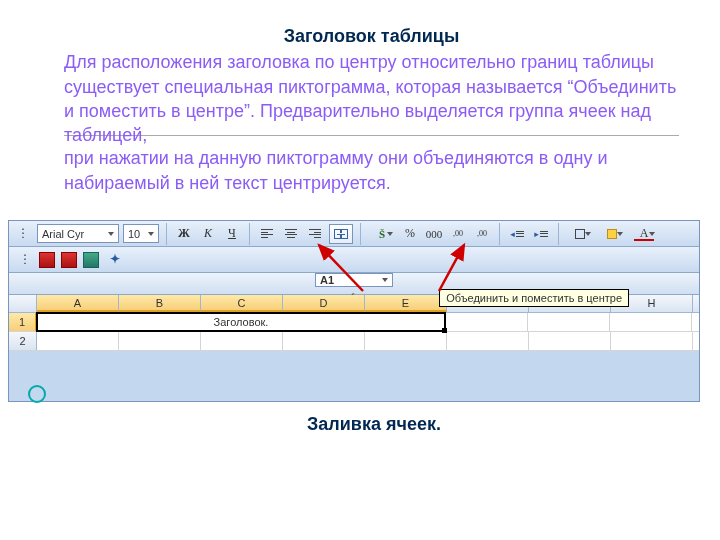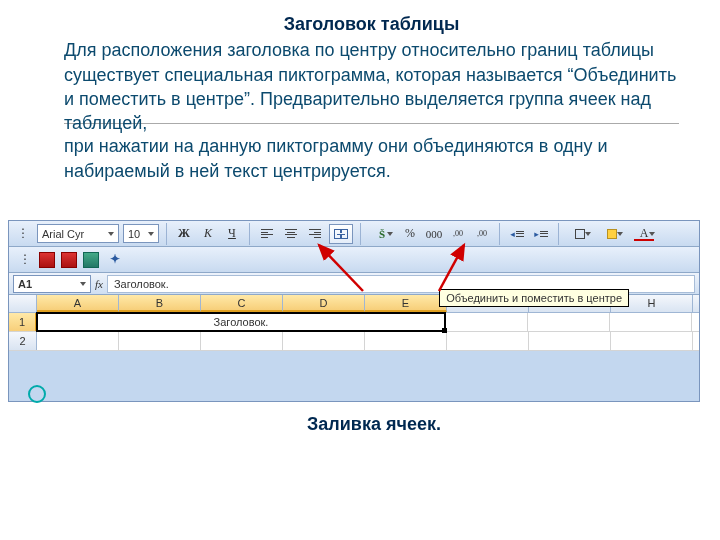--- a/index.html
+++ b/index.html
@@ -15,34 +15,34 @@
     position: absolute;
     left: 28px;
     top: 385px;
     width: 18px;
     height: 18px;
     border: 2px solid #0aa;
     border-radius: 50%;
   }
   .top-block {
     position: absolute;
-    top: 12px;
+    top: 24px;
     left: 64px;
     width: 615px;
     color: #003868;
     font-size: 18px;
     line-height: 1.35;
   }
   .top-block .title {
     font-weight: bold;
     text-align: center;
     color: #002850;
     margin-bottom: 2px;
   }
-  .top-block p { color: #0c4a6e; }
+  .top-block p { color: #8b5cf6; }
   .top-block .hr-under {
     border-top: 1px solid #aaa;
     margin-top: -12px;
     margin-bottom: 10px;
   }
   .excel {
     position: absolute;
     left: 8px;
     top: 220px;
     width: 692px;
@@ -152,20 +152,21 @@
     padding: 2px 6px;
     font-size: 11px;
     z-index: 5;
     white-space: nowrap;
   }
   .formula-row {
     height: 22px;
     background: linear-gradient(#eef3fb,#cfdff2);
     border-bottom: 1px solid #8ea8c8;
     padding: 0 4px;
+    flex-direction: column;
   }
   .namebox {
     width: 78px;
     height: 18px;
     background: #fff;
     border: 1px solid #7a95bd;
     padding: 0 4px;
     display: flex;
     align-items: center;
     font-weight: bold;

